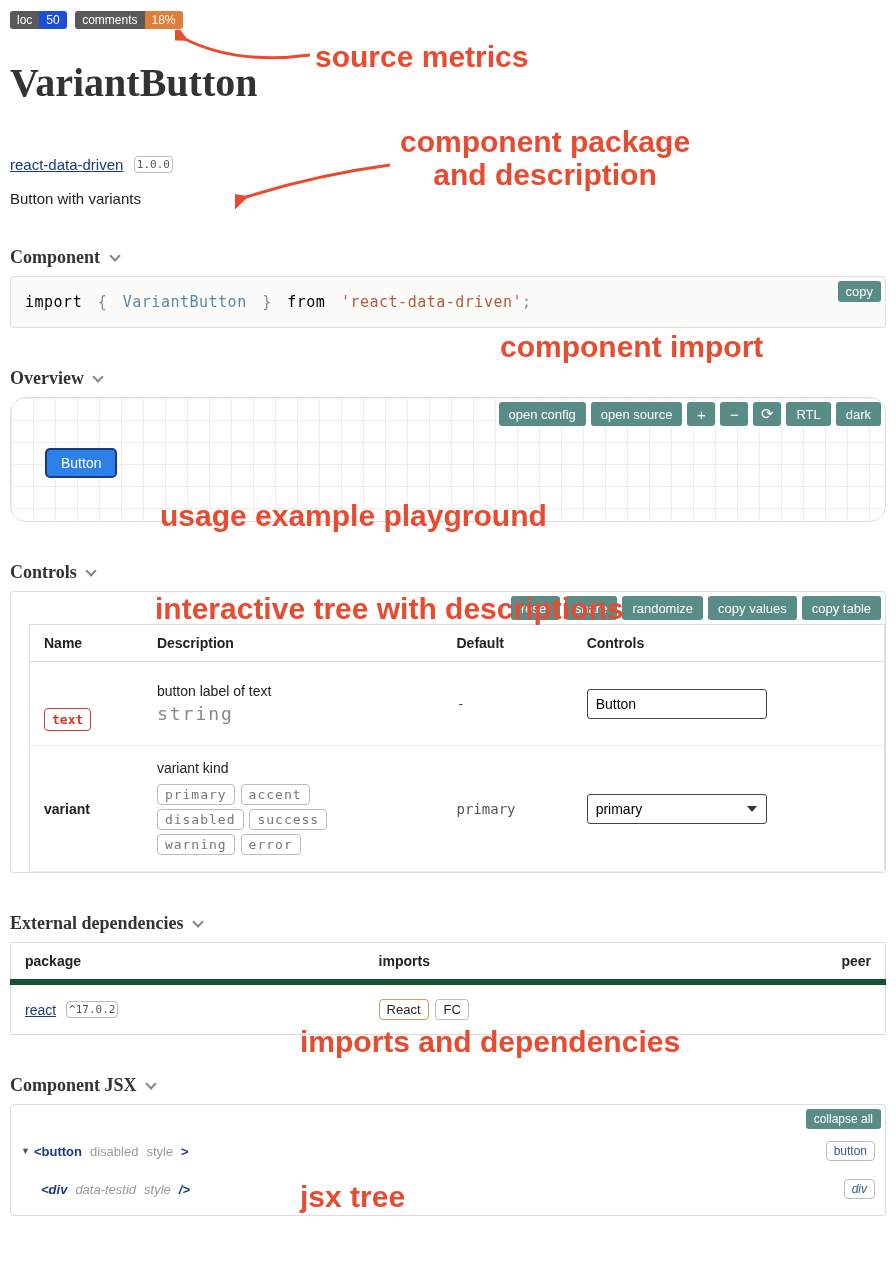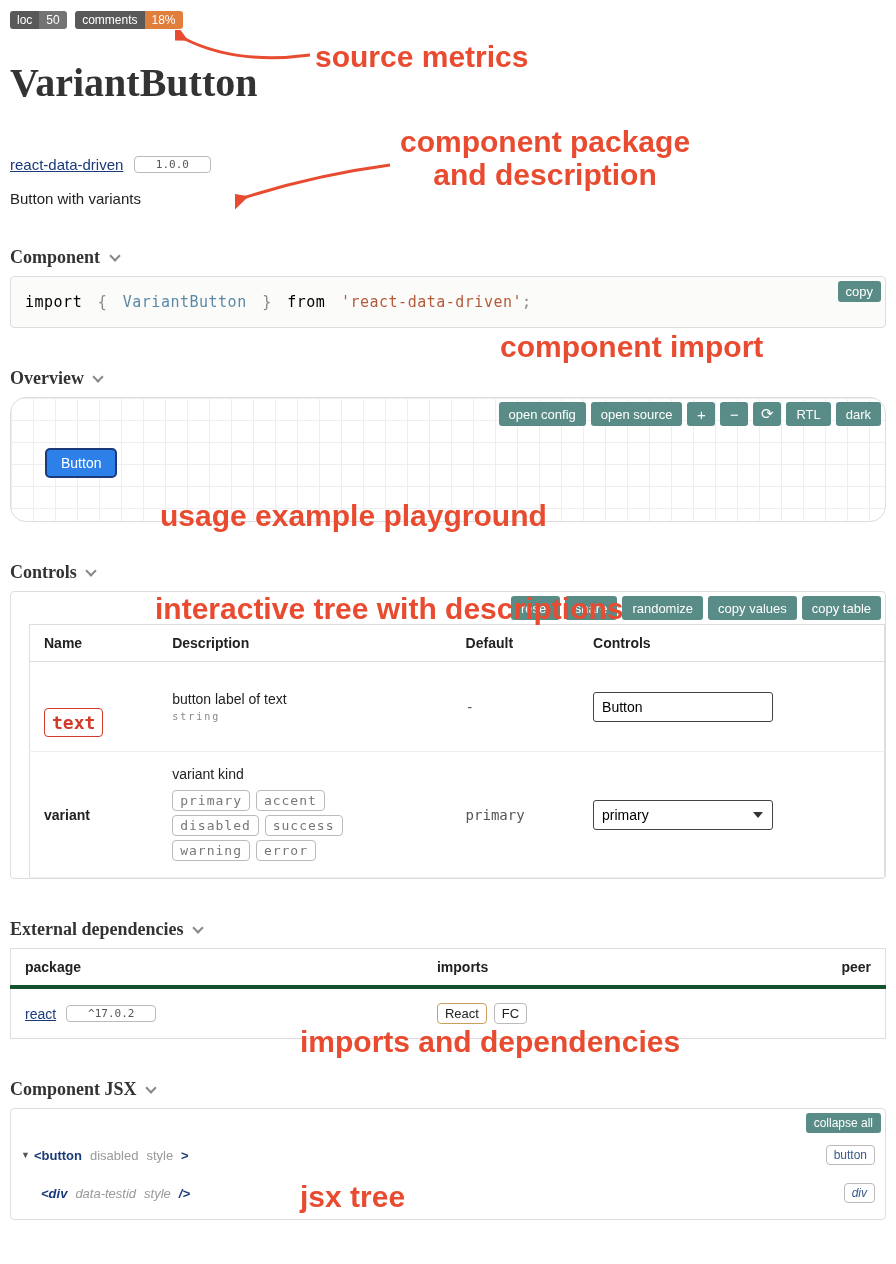--- a/index.html
+++ b/index.html
@@ -14,42 +14,42 @@
   .badge {
     display: inline-flex;
     border-radius: 3px;
     overflow: hidden;
     font-size: 12px;
     font-weight: 500;
     margin-right: 4px;
   }
   .badge span { padding: 2px 7px; }
   .badge .bk { background: #595959; color: #fff; }
-  .badge .bv-blue { background: #737373; color: #fff; }
+  .badge .bv-blue { background: #1d4ed8; color: #fff; }
   .badge .bv-orange { background: #e07e3b; color: #fff; }
   h1.title {
     font-family: Georgia, "Times New Roman", serif;
     font-size: 40px;
     font-weight: 700;
     margin: 30px 0 10px 0;
     color: #333;
   }
   .pkg-line { margin-top: 50px; }
   .pkg-link {
     color: #1a3a7a;
     text-decoration: underline;
     font-size: 15px;
   }
   .ver-chip {
     display: inline-block;
     border: 1px solid #bbb;
     border-radius: 4px;
     font-size: 11px;
     font-family: "SFMono-Regular", Menlo, monospace;
-    padding: 1px 21px;
+    padding: 1px 2px;
     color: #555;
     margin-left: 6px;
     vertical-align: 2px;
   }
   .desc { margin-top: 16px; font-size: 15px; color: #222; }
   .section-head {
     font-family: Georgia, serif;
     font-weight: 700;
     font-size: 18px;
     color: #333;
@@ -150,41 +150,41 @@
   table.controls td {
     padding: 14px;
     border-bottom: 1px solid #eee;
     vertical-align: middle;
   }
   .req-chip {
     display: inline-block;
     border: 1.5px solid #d23a2a;
     color: #d23a2a;
     font-family: monospace;
-    font-size: 18px;
+    font-size: 13px;
     font-weight: 700;
     padding: 3px 7px;
     border-radius: 4px;
     margin-top: 32px;
   }
   .plain-name { font-weight: 700; }
   .type-chip {
     display: inline-block;
     border: 1px solid #bbb;
     color: #777;
     font-family: "SFMono-Regular", Menlo, monospace;
     font-size: 13px;
     padding: 2px 7px;
     border-radius: 4px;
     margin: 2px 2px 2px 0;
     letter-spacing: 1px;
   }
   .type-bare {
     font-family: "SFMono-Regular", Menlo, monospace;
-    font-size: 10px;
+    font-size: 18px;
     color: #888;
     letter-spacing: 2px;
     margin-top: 4px;
   }
   .mono-default {
     font-family: "SFMono-Regular", Menlo, monospace;
     font-size: 14px;
     color: #555;
   }
   .ctrl-input {
@@ -223,21 +223,21 @@
   table.deps {
     width: 100%;
     border-collapse: collapse;
     border: 1px solid #ddd;
     font-size: 14px;
   }
   table.deps th {
     text-align: left;
     font-weight: 700;
     padding: 10px 14px;
-    border-bottom: 4px solid #14532d;
+    border-bottom: 6px solid #14532d;
   }
   table.deps th.peer { text-align: right; }
   table.deps td { padding: 14px; }
   .dep-link { color: #1a3a7a; text-decoration: underline; }
   .imp-chip {
     display: inline-block;
     border: 1px solid #c9a15c;
     background: #fff;
     font-size: 13px;
     padding: 2px 7px;

